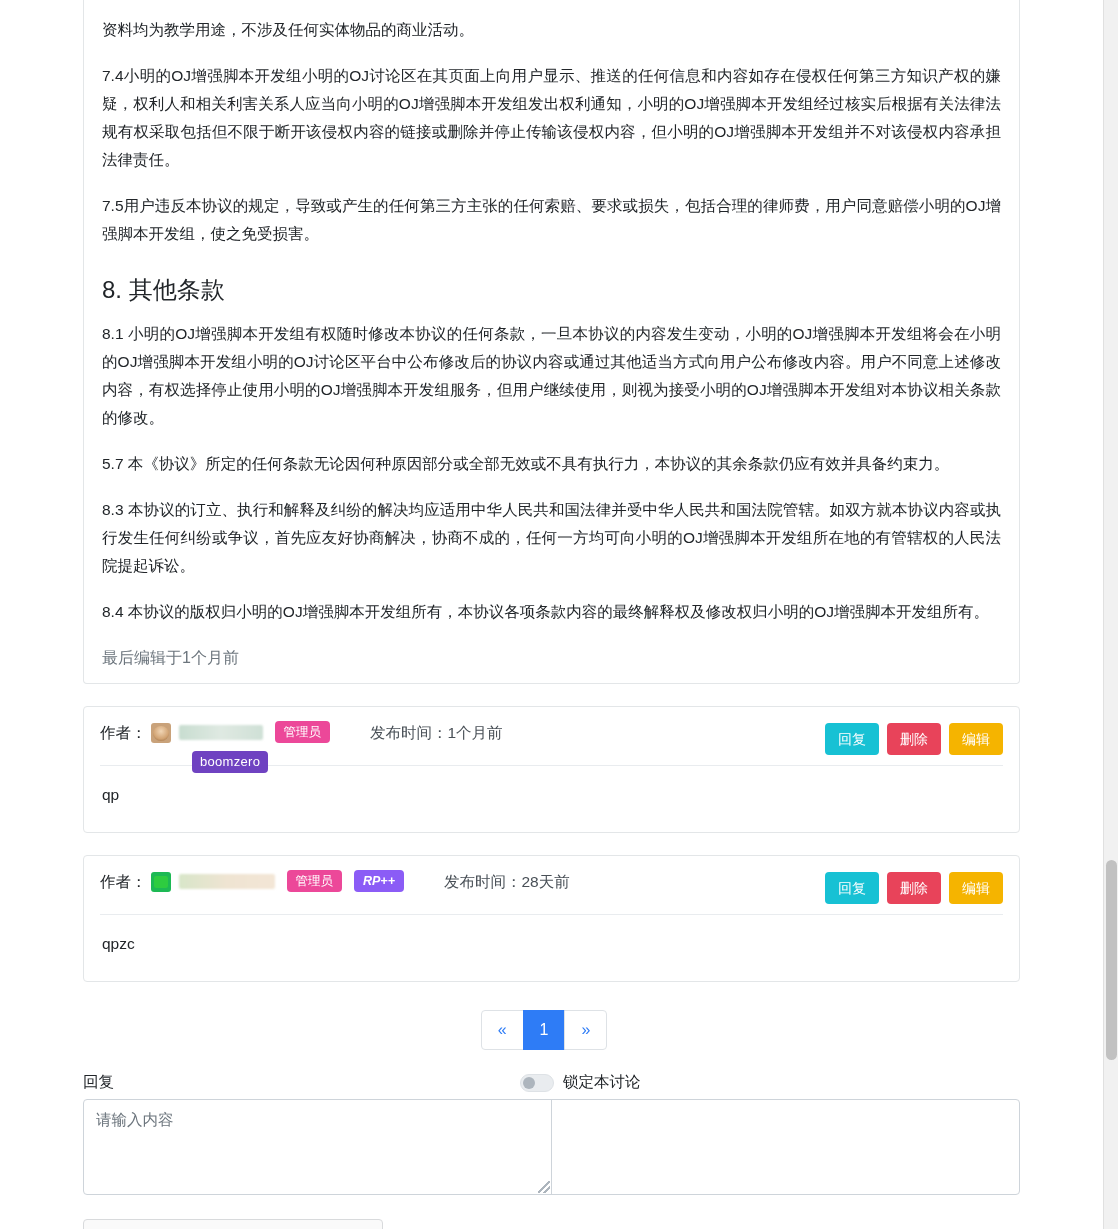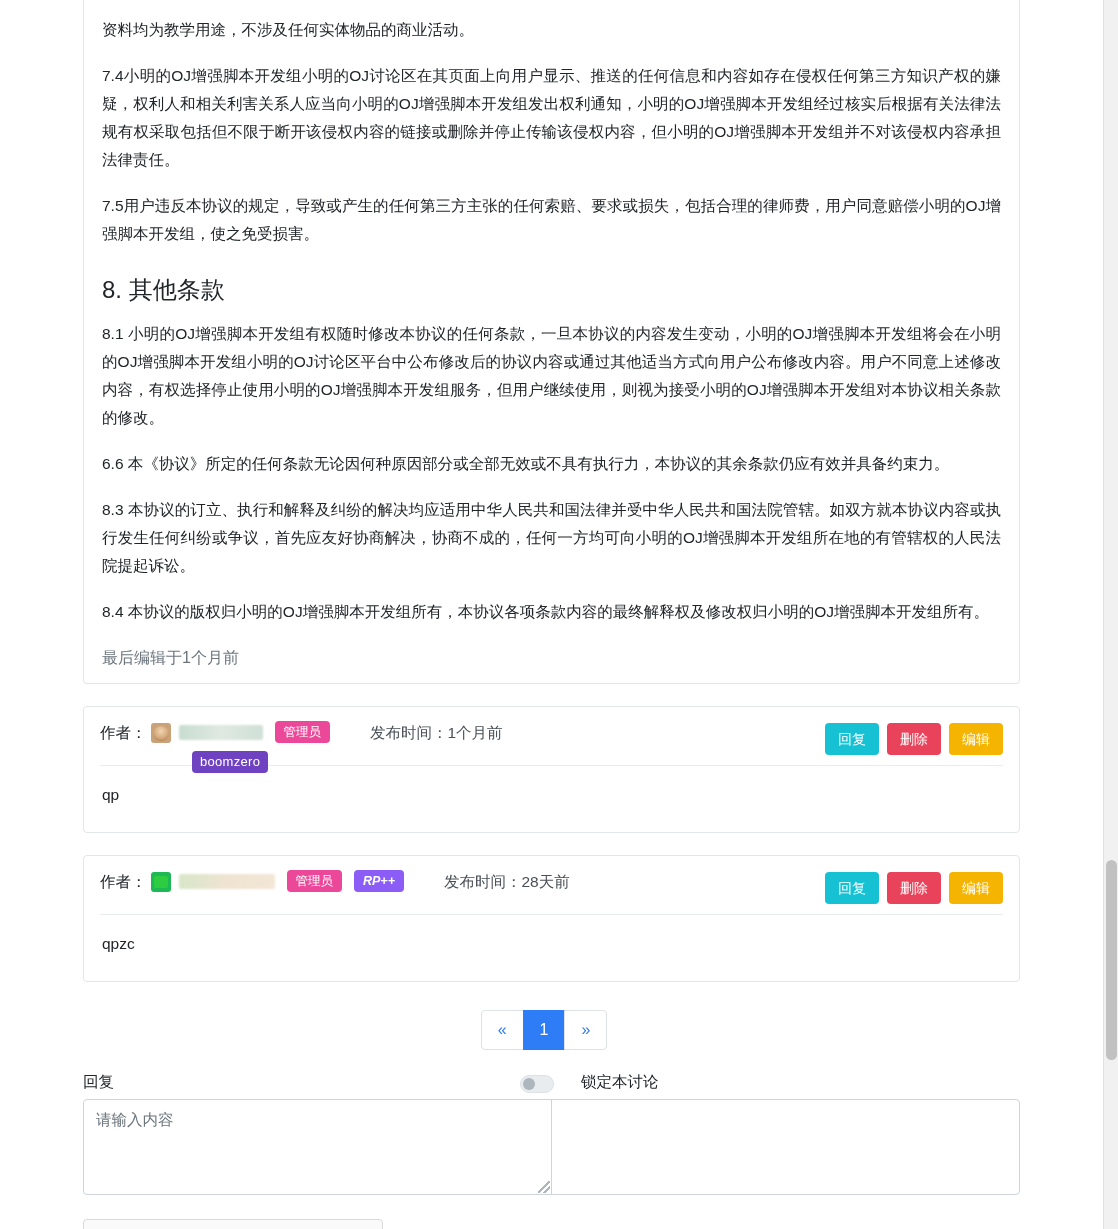--- a/index.html
+++ b/index.html
@@ -215,23 +215,22 @@
     display: flex;
     align-items: center;
     margin-bottom: 6px;
   }
   .reply-title {
     font-size: 15.5px;
     color: #212529;
   }
   .lock-wrap {
     display: flex;
-    align-items: flex-end;
+    align-items: center;
     margin-left: 406px;
-    gap: 18px;
   }
   .toggle {
     width: 34px; height: 18px;
     border-radius: 9px;
     background: #e9ecef;
     border: 1px solid #dee2e6;
     position: relative;
     cursor: pointer;
   }
   .toggle::after {
@@ -357,21 +356,21 @@
 <div class="wrap">
 
   <div class="article-card">
     <p class="first">资料均为教学用途，不涉及任何实体物品的商业活动。</p>
     <p>7.4小明的OJ增强脚本开发组小明的OJ讨论区在其页面上向用户显示、推送的任何信息和内容如存在侵权任何第三方知识产权的嫌疑，权利人和相关利害关系人应当向小明的OJ增强脚本开发组发出权利通知，小明的OJ增强脚本开发组经过核实后根据有关法律法规有权采取包括但不限于断开该侵权内容的链接或删除并停止传输该侵权内容，但小明的OJ增强脚本开发组并不对该侵权内容承担法律责任。</p>
     <p>7.5用户违反本协议的规定，导致或产生的任何第三方主张的任何索赔、要求或损失，包括合理的律师费，用户同意赔偿小明的OJ增强脚本开发组，使之免受损害。</p>
 
     <h2>8. 其他条款</h2>
 
     <p>8.1 小明的OJ增强脚本开发组有权随时修改本协议的任何条款，一旦本协议的内容发生变动，小明的OJ增强脚本开发组将会在小明的OJ增强脚本开发组小明的OJ讨论区平台中公布修改后的协议内容或通过其他适当方式向用户公布修改内容。用户不同意上述修改内容，有权选择停止使用小明的OJ增强脚本开发组服务，但用户继续使用，则视为接受小明的OJ增强脚本开发组对本协议相关条款的修改。</p>
-    <p>6.6 本《协议》所定的任何条款无论因何种原因部分或全部无效或不具有执行力，本协议的其余条款仍应有效并具备约束力。</p>
+    <p>5.7 本《协议》所定的任何条款无论因何种原因部分或全部无效或不具有执行力，本协议的其余条款仍应有效并具备约束力。</p>
     <p>8.3 本协议的订立、执行和解释及纠纷的解决均应适用中华人民共和国法律并受中华人民共和国法院管辖。如双方就本协议内容或执行发生任何纠纷或争议，首先应友好协商解决，协商不成的，任何一方均可向小明的OJ增强脚本开发组所在地的有管辖权的人民法院提起诉讼。</p>
     <p>8.4 本协议的版权归小明的OJ增强脚本开发组所有，本协议各项条款内容的最终解释权及修改权归小明的OJ增强脚本开发组所有。</p>
 
     <div class="edited-note">最后编辑于1个月前</div>
   </div>
 
   <div class="comment-card">
     <div class="comment-head">
       <span class="author-label">作者：</span>
       <span class="avatar av1"></span>

